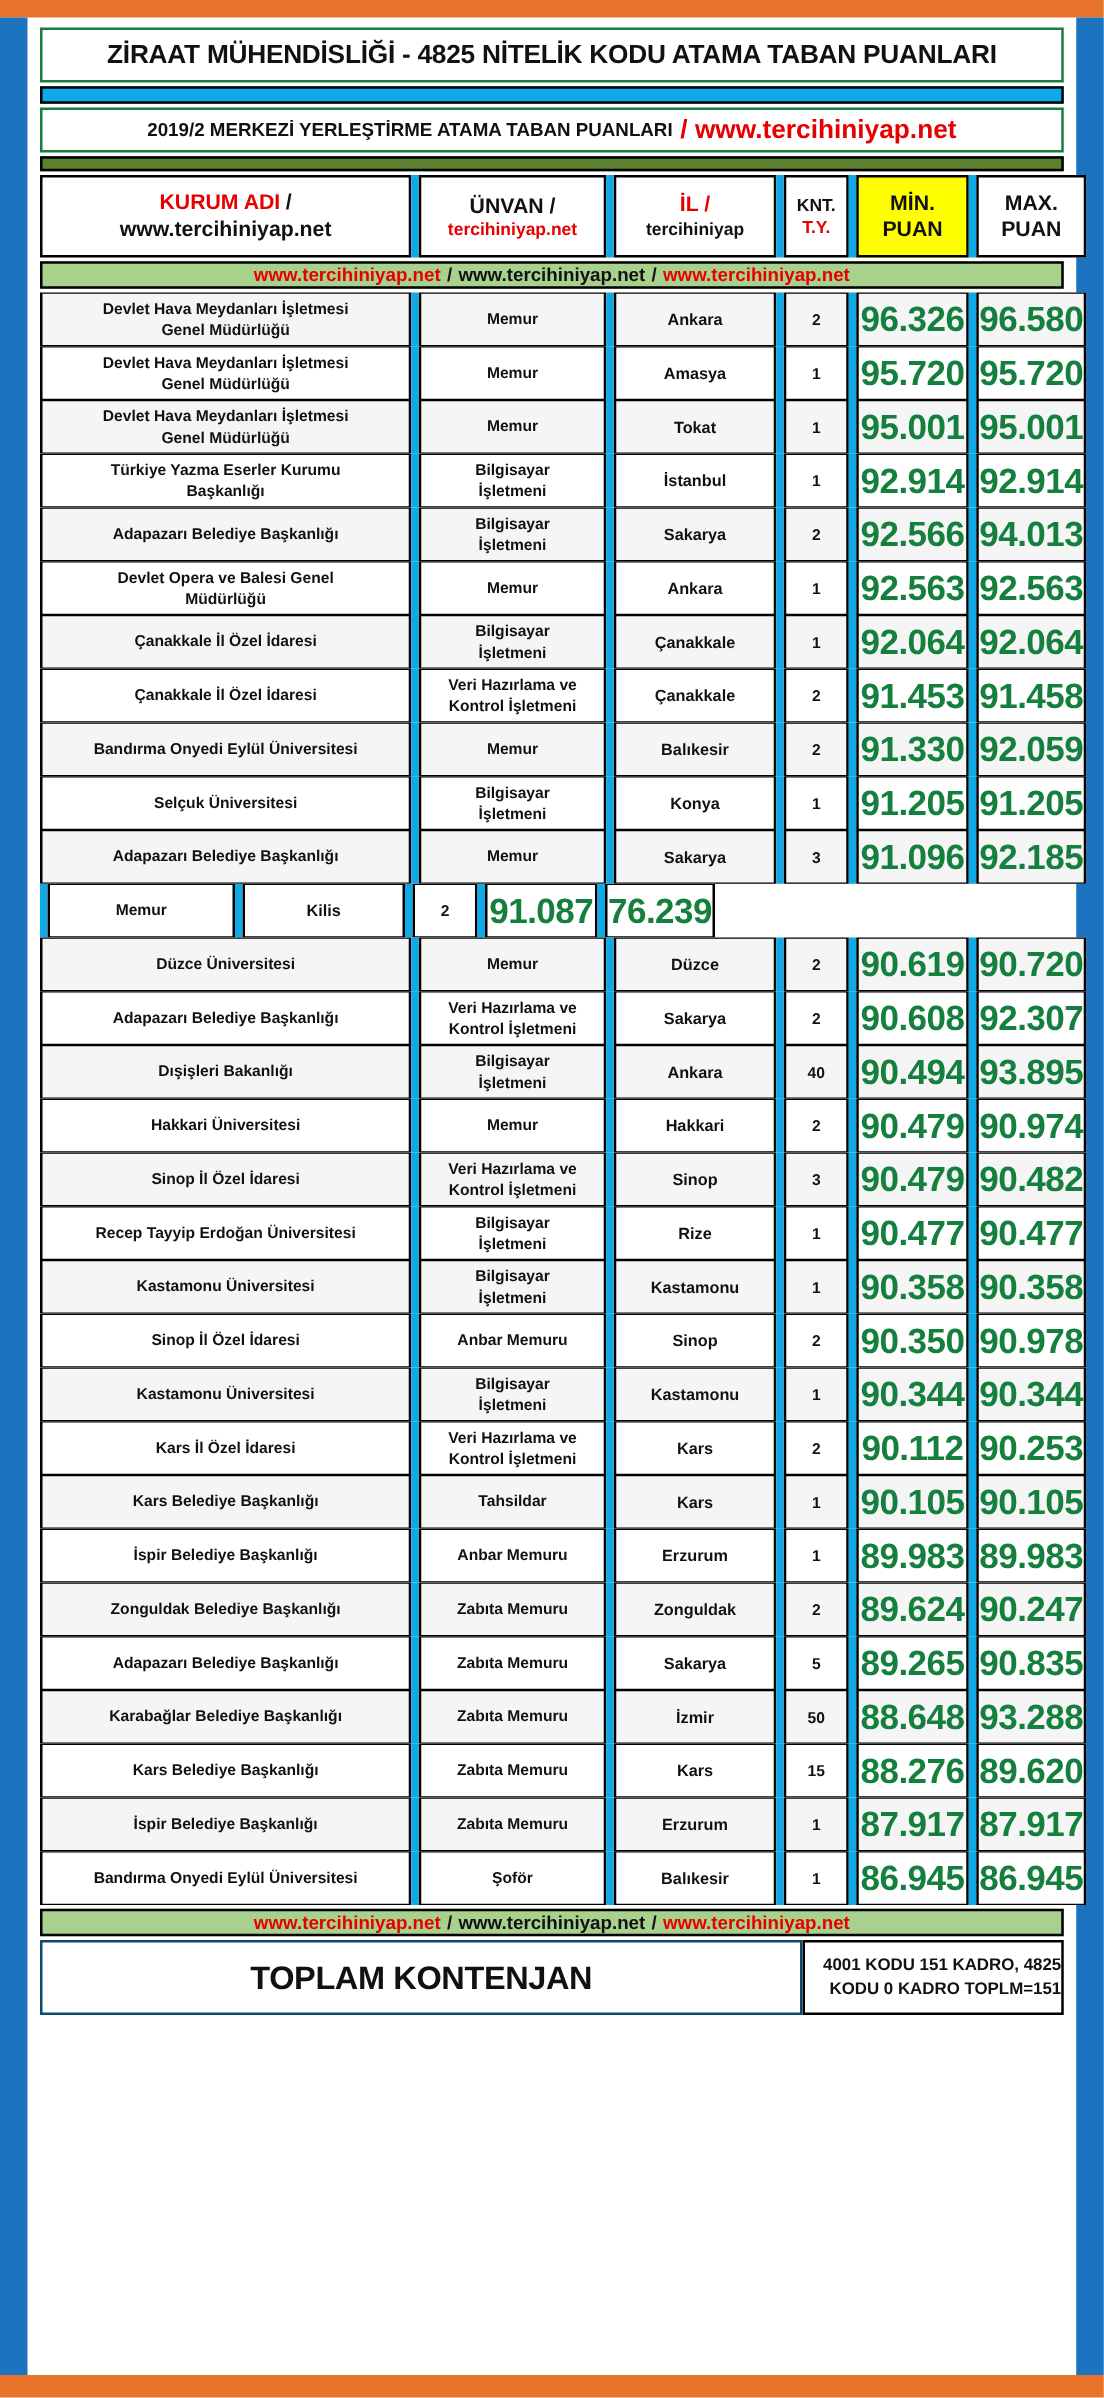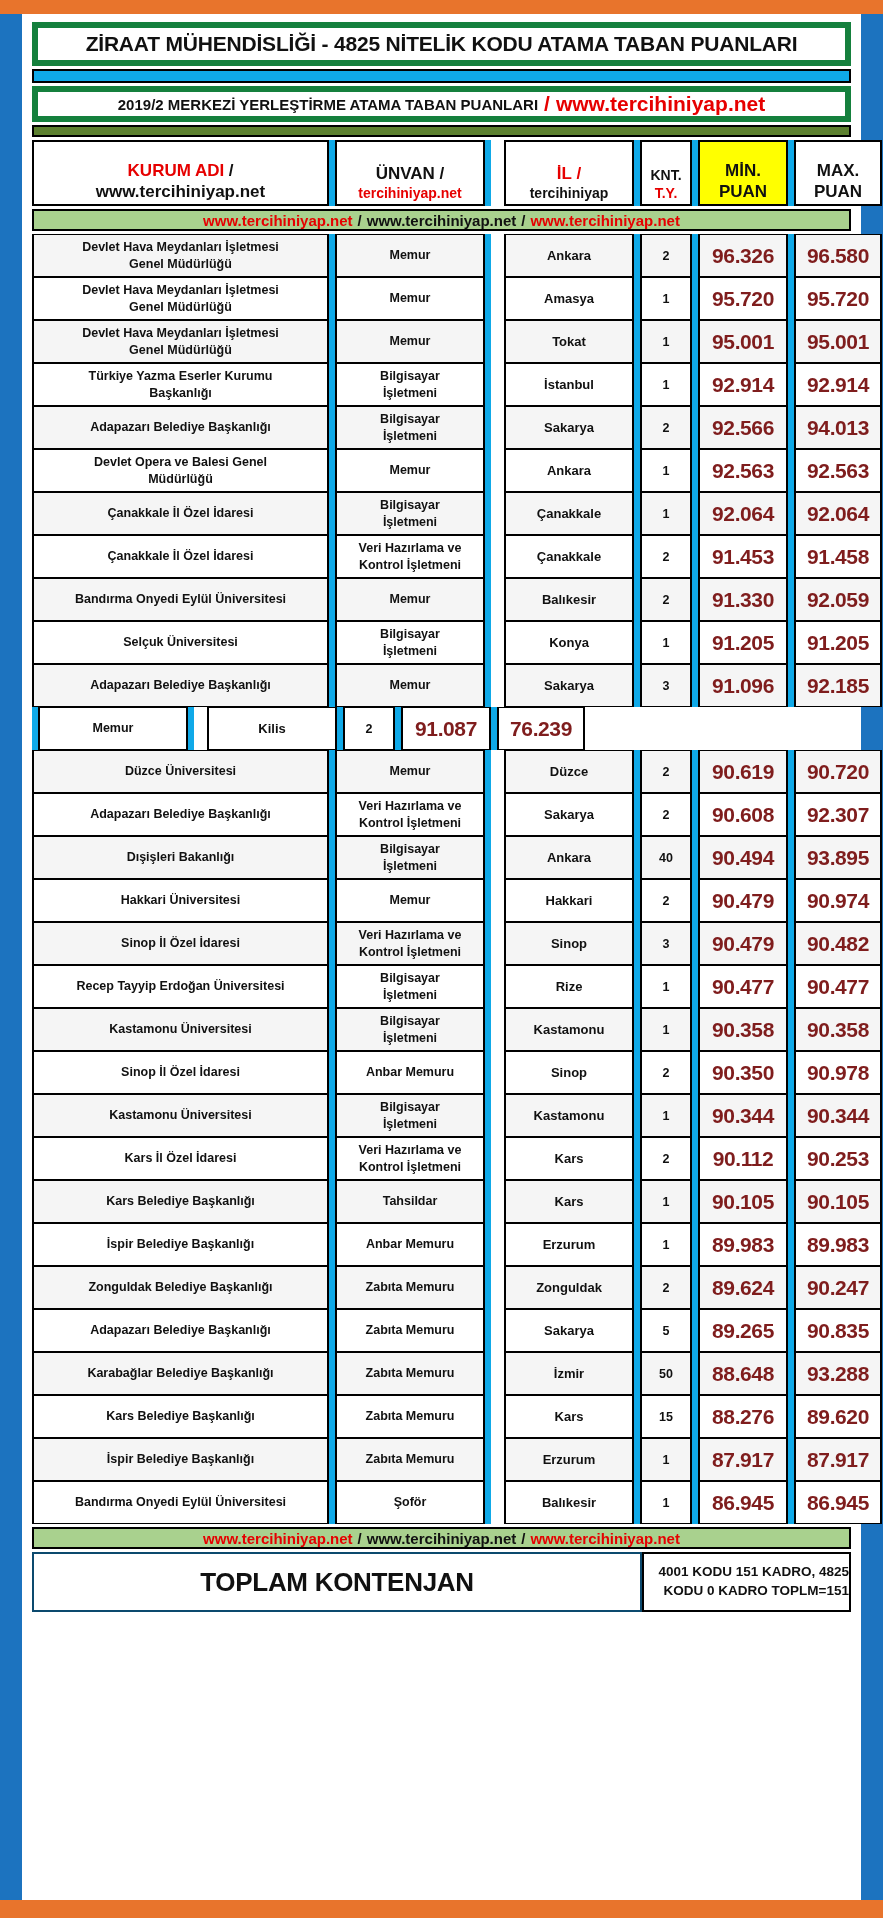--- a/index.html
+++ b/index.html
@@ -54,21 +54,21 @@
     position: absolute;
     top: 14px;
     left: 22px;
     width: 839px;
     height: 1886px;
     box-sizing: border-box;
     padding: 8px 10px 0 10px;
   }
 
   .boxed {
-    border: 6px solid #15803d;
+    border: 2px solid #15803d;
     background: #ffffff;
     box-sizing: border-box;
   }
 
   
   .title-box {
     height: 44px;
     display: flex;
     align-items: center;
     justify-content: center;
@@ -139,30 +139,30 @@
     overflow: hidden;
   }
   .gap {
     width: 6px;
     flex: 0 0 6px;
     background: #0FA9E8;
   }
   
   .c-kurum { flex: 0 0 297px; }
   .c-unvan { flex: 0 0 150px; }
-  .c-il    { flex: 0 0 130px; margin-left: 13px; }
+  .c-il    { flex: 0 0 130px; }
   .c-knt   { flex: 0 0 52px; }
   .c-min   { flex: 0 0 90px; }
   .c-max   { flex: 0 0 88px; }
 
   
   .hdr-row { height: 66px; margin-bottom: 3px; }
   .hdr-cell {
     flex-direction: column;
-    justify-content: flex-end;
+    justify-content: center;
     line-height: 1.25;
     padding: 2px 1px;
   }
   .hdr-cell.min { background: #FFFF00; }
   .h-l1 { font-size: 17px; font-weight: bold; }
   .h-l2 { font-size: 17px; font-weight: bold; }
   .h-red { color: #E60000; }
   .h-blk { color: #111; }
   .h-sm1 { font-size: 14px; font-weight: bold; }
   .h-knt1 { font-size: 14px; font-weight: bold; color:#111;}
@@ -208,23 +208,23 @@
     font-weight: bold;
     color: #111;
     padding: 0 2px;
   }
   .d-knt {
     font-size: 12.5px;
     font-weight: bold;
     color: #111;
   }
   .d-score {
-    font-size: 21px;
+    font-size: 28px;
     font-weight: bold;
-    color: #7f1d1d;
+    color: #15803d;
     letter-spacing: -0.4px;
   }
   .alt { background: #F5F5F5; }
 
   
   .foot-row {
     display: flex;
     height: 60px;
     margin-top: 0;
   }

